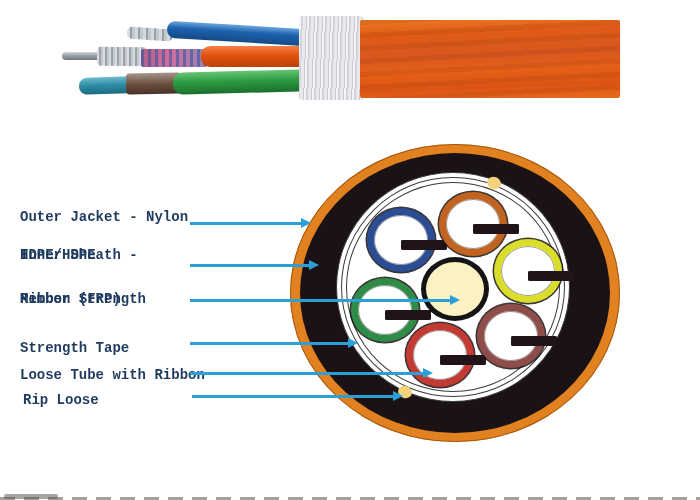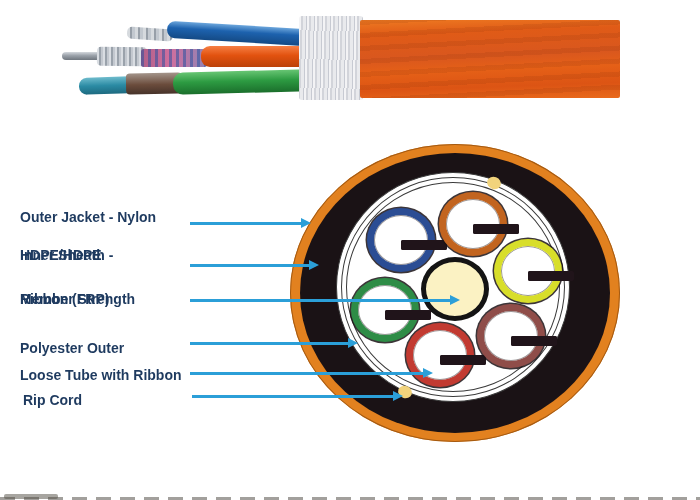--- a/index.html
+++ b/index.html
@@ -52,21 +52,21 @@
   .ribbon-stack{position:static;display:flex;flex-direction:column;gap:2px;}
   .ribbon-bar{position:static;width:46px;height:10px;background:#20141a;border-radius:2px;
     display:grid;grid-template-columns:repeat(8,1fr);grid-template-rows:repeat(2,1fr);
     gap:1px;padding:1.5px;}
   .fdot{position:static;border-radius:1px;}
 
   .rip-dot{width:14px;height:12px;border-radius:50%;background:#F1D37C;transform:rotate(20deg);}
 
   
   .callout-label{font-size:14px;line-height:22px;font-weight:600;color:#1E3A5F;white-space:nowrap;}
-  .callout-label div{position:static;}
+  .callout-label div{position:static;font-family:Liberation Mono, monospace;}
   .callout-arrow{height:3px;background:#2B9FD8;}
   .arrow-head{right:-10px;top:-4px;width:0;height:0;
     border-top:5.5px solid transparent;border-bottom:5.5px solid transparent;
     border-left:10px solid #2B9FD8;}
 
   
   .dash-line{left:0;top:497px;width:700px;height:2.5px;
     background:repeating-linear-gradient(90deg,rgba(70,65,58,.5) 0 15px,transparent 15px 24px);}
   .dash-blob{left:4px;top:494px;width:54px;height:5px;border-radius:2px;background:rgba(80,75,66,.5);}
 </style>
@@ -359,33 +359,33 @@
         <div class="arrow-head" style="border-left-color: rgb(43, 159, 216);"></div>
       </div>
       <div class="callout-label" style="left: 20px; top: 288px; color: rgb(30, 58, 95);">
         <div>Member Strength</div>
         <div>Ribbon (FRP)</div>
       </div>
       <div class="callout-arrow" style="left: 190px; top: 298.5px; width: 260px; background: rgb(43, 159, 216);">
         <div class="arrow-head" style="border-left-color: rgb(43, 159, 216);"></div>
       </div>
       <div class="callout-label" style="left: 20px; top: 337px; color: rgb(30, 58, 95);">
-        <div>Polyester Outer</div>
+        <div>Strength Tape</div>
       </div>
       <div class="callout-arrow" style="left: 190px; top: 341.5px; width: 158px; background: rgb(43, 159, 216);">
         <div class="arrow-head" style="border-left-color: rgb(43, 159, 216);"></div>
       </div>
       <div class="callout-label" style="left: 20px; top: 364px; color: rgb(30, 58, 95);">
         <div>Loose Tube with Ribbon</div>
       </div>
       <div class="callout-arrow" style="left: 190px; top: 371.5px; width: 233px; background: rgb(43, 159, 216);">
         <div class="arrow-head" style="border-left-color: rgb(43, 159, 216);"></div>
       </div>
       <div class="callout-label" style="left: 23px; top: 389px; color: rgb(30, 58, 95);">
-        <div>Rip Cord</div>
+        <div>Rip Loose</div>
       </div>
       <div class="callout-arrow" style="left: 192px; top: 394.5px; width: 201px; background: rgb(43, 159, 216);">
         <div class="arrow-head" style="border-left-color: rgb(43, 159, 216);"></div>
       </div>
     </div>
 
   <div class="dash-line"></div>
   <div class="dash-blob"></div>
 </div>
 

